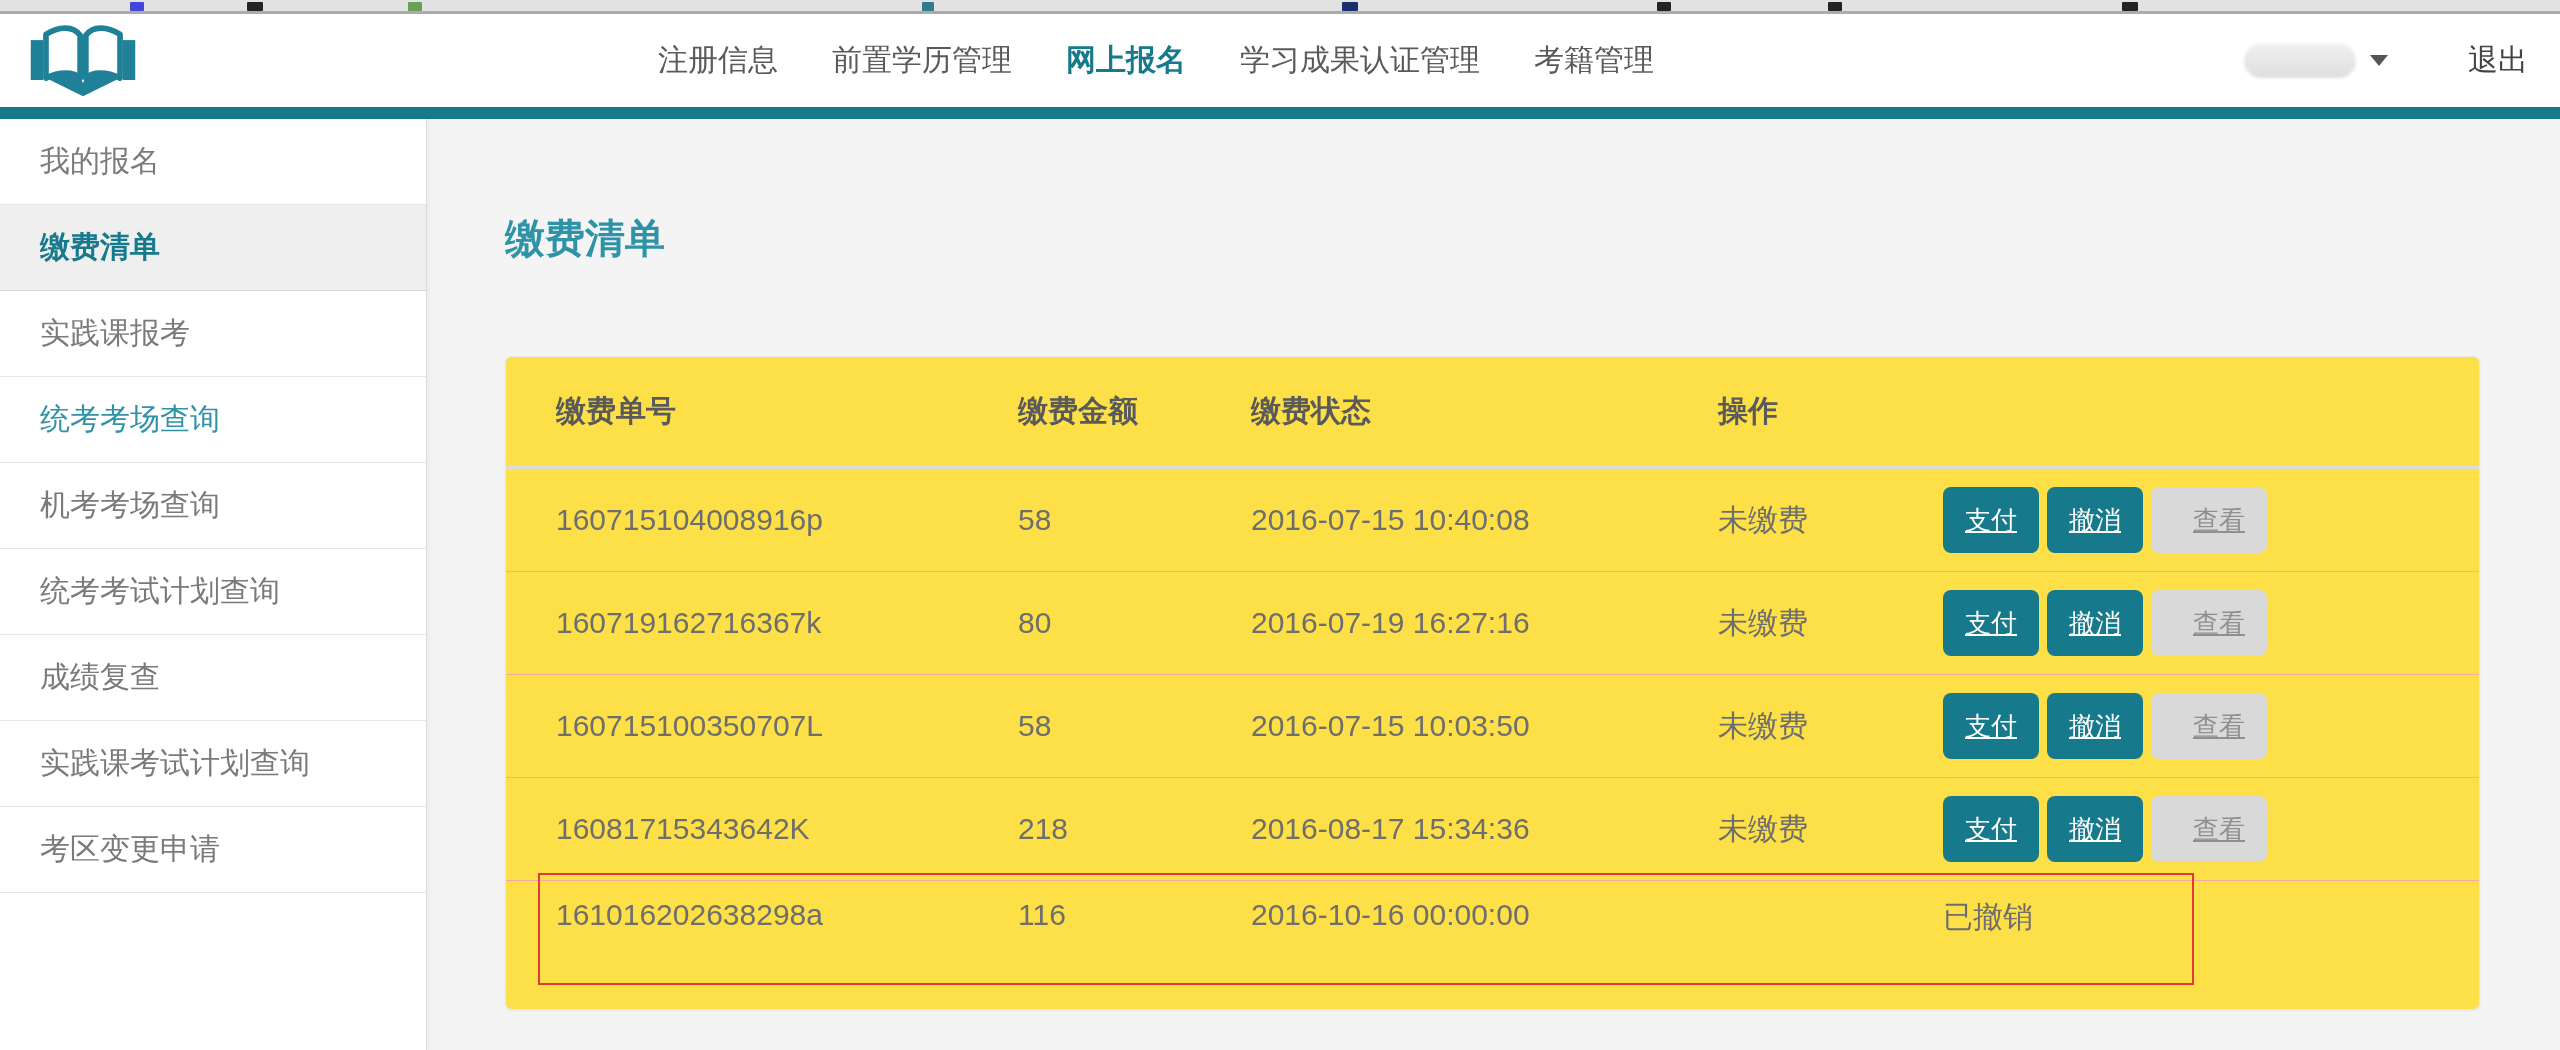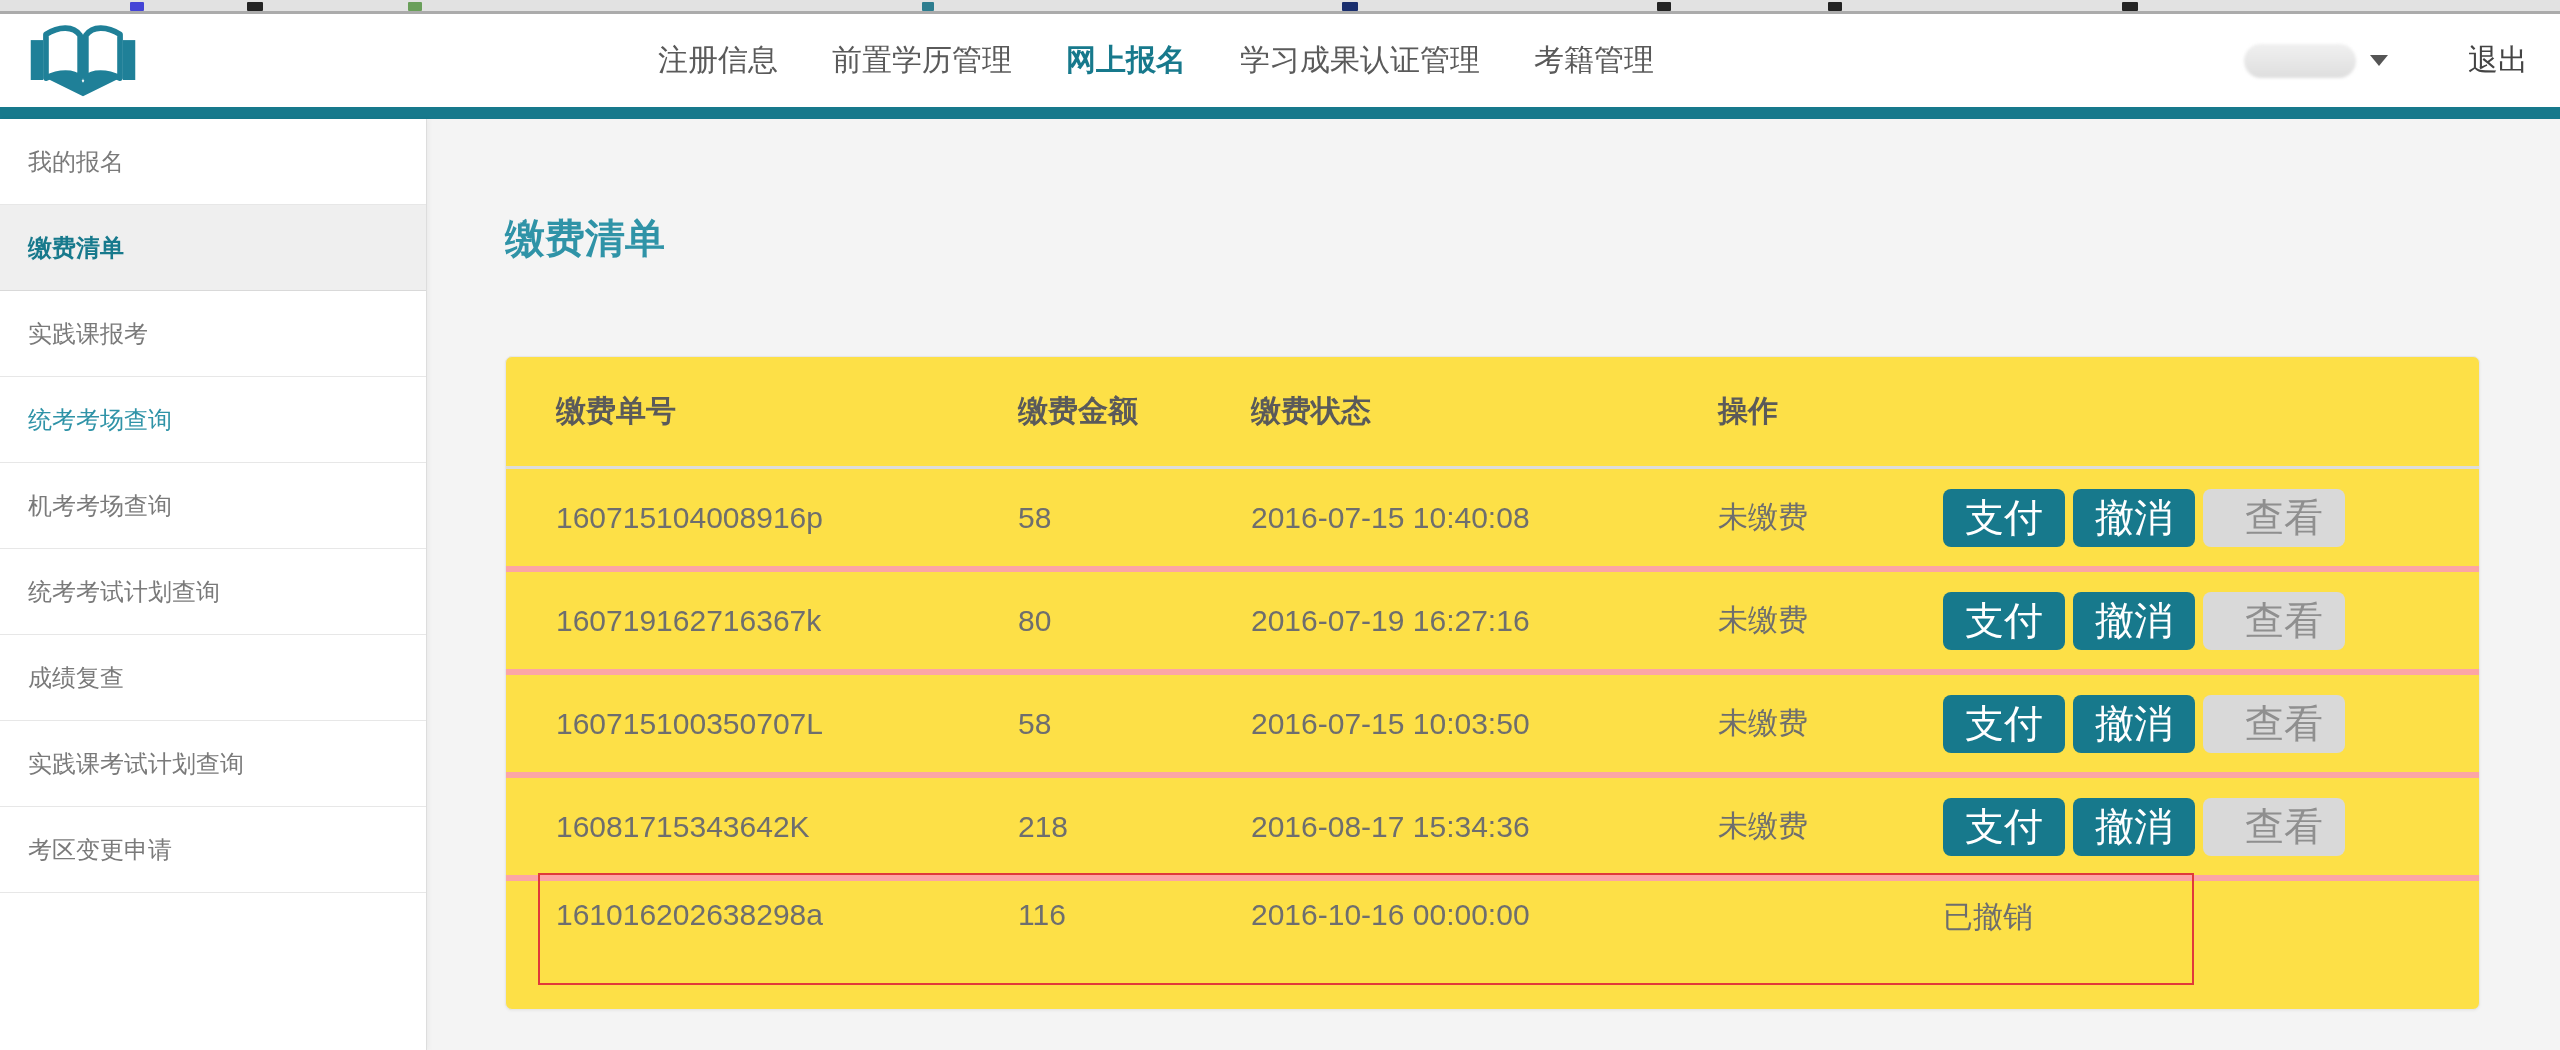--- a/index.html
+++ b/index.html
@@ -25,36 +25,36 @@
   .user-area { margin-left:auto; display:flex; align-items:center; padding-right:32px; }
   .user-pill { width:112px; height:34px; border-radius:17px; background:linear-gradient(#f0f0f0,#dedede); filter:blur(1.5px); }
   .caret { width:0; height:0; border-left:9px solid transparent; border-right:9px solid transparent; border-top:11px solid #555; margin-left:14px; }
   .logout { font-size:30px; color:#444; margin-left:80px; cursor:pointer; }
 
   .teal-bar { height:12px; background:#17798c; }
 
   
   .page-body { display:flex; height:931px; }
   .sidebar { width:427px; flex:0 0 auto; background:#ffffff; border-right:1px solid #dddddd; box-shadow:2px 0 5px rgba(0,0,0,0.04); }
-  .side-item { height:86px; display:flex; align-items:center; padding-left:28px; font-size:24px; color:#7a7a7a; border-bottom:1px solid #e7e7e7; cursor:pointer; }
+  .side-item { height:86px; display:flex; align-items:center; padding-left:40px; font-size:30px; color:#7a7a7a; border-bottom:1px solid #e7e7e7; cursor:pointer; }
   .side-item.active { background:#efefef; color:#17798c; font-weight:bold; border-bottom:1px solid #d9d9d9; }
   .side-item.link { color:#2f93a7; }
 
   .main { flex:1 1 auto; padding-left:78px; }
   .page-title { margin-top:92px; font-size:40px; color:#2f93a7; }
 
   
   .card { position:relative; margin-top:90px; width:1975px; min-height:652px; background:#fde047; border:1px solid #e7e7e7; border-radius:7px; box-shadow:0 1px 3px rgba(0,0,0,0.05); }
   .t-row { display:grid; grid-template-columns:462px 233px 467px 225px 1fr; padding:0 50px; align-items:center; }
   .t-head { height:112px; border-bottom:3px solid #dcdcdc; font-size:30px; font-weight:bold; color:#5a5a5a; }
-  .t-data { height:103px; border-bottom:6px solid #fca5a5; font-size:30px; color:#6e6e6e; }
+  .t-data { height:103px; border-bottom:1px solid #fca5a5; font-size:30px; color:#6e6e6e; }
   .t-data.last { height:128px; border-bottom:none; align-items:start; padding-top:16px; }
   .t-data.last .cell { line-height:36px; }
   .actions { display:flex; align-items:center; gap:8px; }
-  .btn { height:58px; padding:0 22px; border:none; border-radius:8px; font-size:39px; font-family:inherit; cursor:pointer; }
+  .btn { height:66px; padding:0 22px; border:none; border-radius:8px; font-size:26px; font-family:inherit; cursor:pointer;text-decoration:underline; }
   .btn-teal { background:#17798c; color:#ffffff; }
   .btn-gray { background:#d9d9d9; color:#8f8f8f;padding-left:42px; }
   .action-status { font-size:30px; color:#6e6e6e; }
 
   .red-box { position:absolute; left:32px; top:516px; width:1656px; height:112px; border:2px solid #e03a3a; pointer-events:none; }
 </style>
 </head>
 <body>
 
 <div class="top-strip" id="top-strip">

